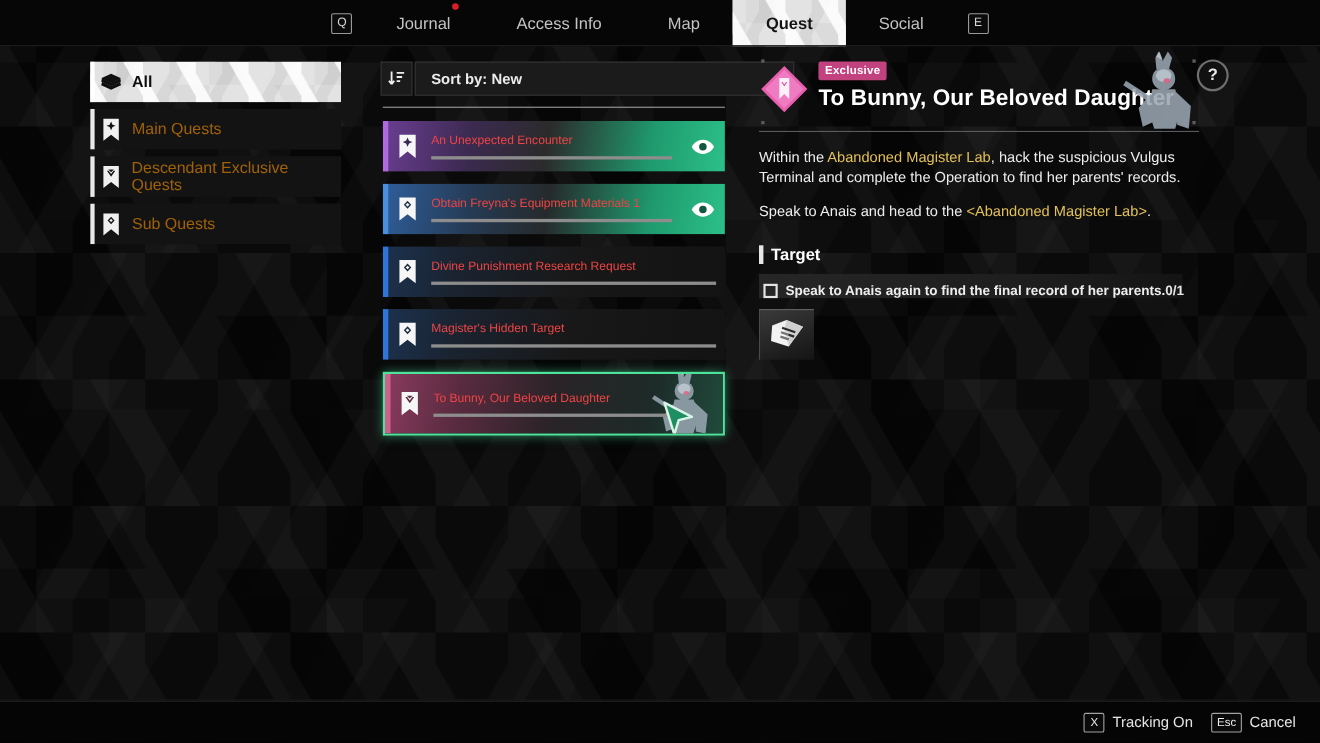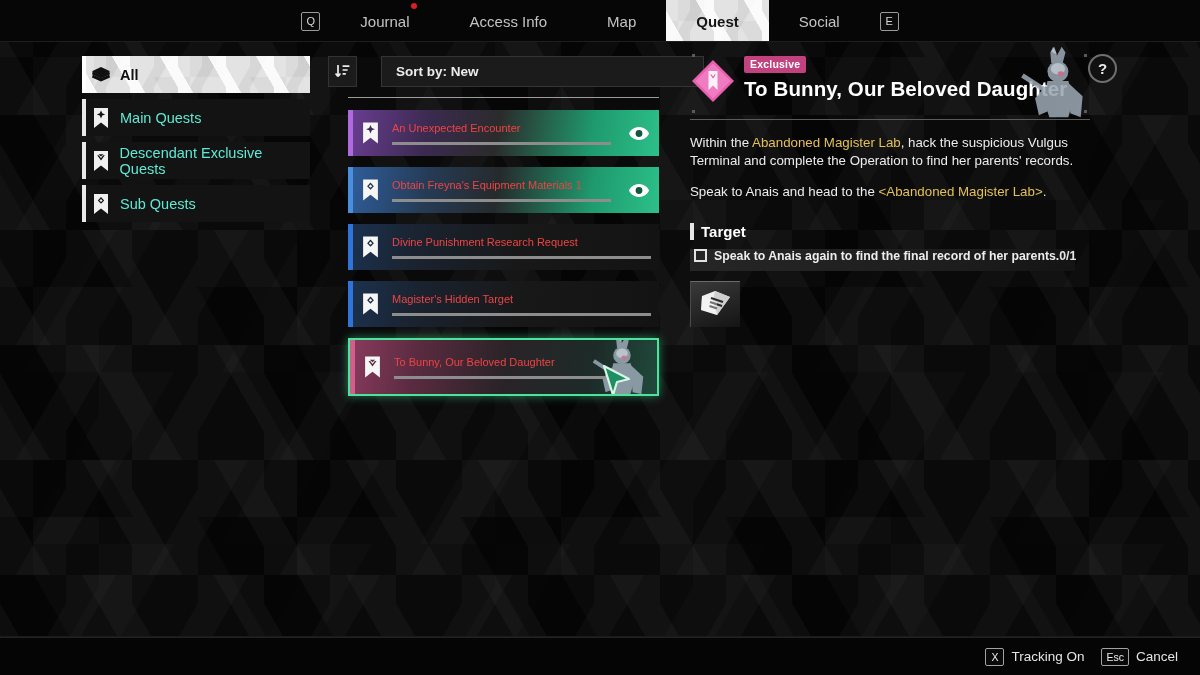--- a/index.html
+++ b/index.html
@@ -67,27 +67,27 @@
   #sidebar { position:absolute; left:82px; top:56px; width:228px; z-index:3; }
   .side-item {
     position:relative; height:37px; margin-bottom:6px;
     display:flex; align-items:center; overflow:hidden;
     background:#131313; cursor:pointer;
   }
   .side-item .bar {
     position:absolute; left:0; top:0; width:4px; height:100%; background:#e9e9e9; z-index:3;
   }
   .side-item .ico { position:relative; z-index:2; width:38px; display:flex; justify-content:center; }
-  .side-item .txt { position:relative; z-index:2; font-size:14.5px; color:#5eead4; }
+  .side-item .txt { position:relative; z-index:2; font-size:14.5px; color:#a16207; }
   .side-item.sel .txt { color:#101010; font-weight:600; }
   .side-item.sel { background:transparent; }
   .side-item.sel .bar { background:#fff; }
 
   
-  #sortrow { position:absolute; left:328px; top:56px; width:376px; height:32px; z-index:3; display:flex; gap:24px; }
+  #sortrow { position:absolute; left:346px; top:56px; width:376px; height:32px; z-index:3; display:flex; gap:2px; }
   #sortbtn {
     width:29px; height:31px; background:#1b1b1b; border:1px solid #333;
     display:flex; align-items:center; justify-content:center; cursor:pointer;
   }
   #sortsel {
     flex:1; height:31px; background:#1b1b1b; border:1px solid #343434;
     display:flex; align-items:center; padding-left:14px;
     font-size:13.5px; color:#ececec; font-weight:600; cursor:pointer;
   }
   #listdiv { position:absolute; left:348px; top:97px; width:311px; height:1px; background:#9c9c9c; z-index:3; }
@@ -134,21 +134,21 @@
   #ddesc { margin-top:14px; font-size:13.3px; line-height:17.5px; color:#ededed; width:388px; }
   #ddesc p { margin-bottom:14px; }
   #ddesc p:last-child { margin-bottom:0; }
   .hl { color:#e3c157; }
   .sec-title { display:flex; align-items:center; margin-top:22px; }
   .sec-title .tick { width:4px; height:17px; background:#e6e6e6; margin-right:7px; }
   .sec-title .lbl { font-size:15px; font-weight:600; color:#fff; }
   .target-row {
     margin-top:9px; width:385px; height:22px;
     background:linear-gradient(90deg,#262626 0%,#1d1d1d 70%,#141414 100%);
-    display:flex; align-items:flex-start; padding:0 8px 0 4px;
+    display:flex; align-items:flex-end; padding:0 8px 0 4px;
   }
   .cbox { width:13px; height:13px; border:2px solid #e3e3e3; background:transparent; margin-right:7px; flex:none; }
   .target-txt { flex:1; font-size:12.3px; color:#ededed; font-weight:600; white-space:nowrap; }
   .target-cnt { font-size:12.3px; color:#e6e6e6; font-weight:600; }
   .reward-slot {
     margin-top:10px; width:50px; height:46px;
     background:linear-gradient(160deg,#3a3a3a,#141414);
     border-top:1px solid #6a6a6a; border-left:1px solid #4a4a4a;
     display:flex; align-items:center; justify-content:center;
   }

